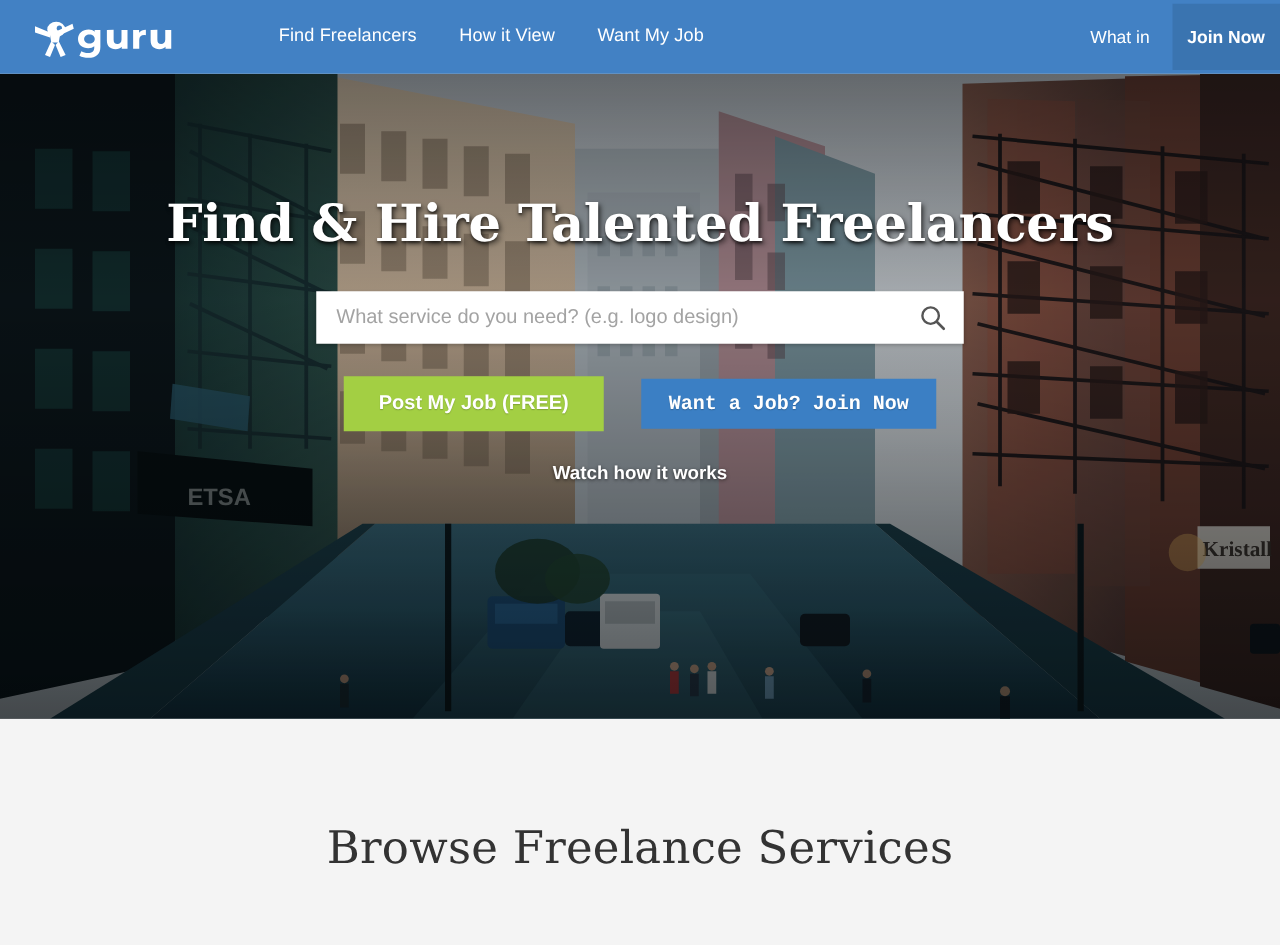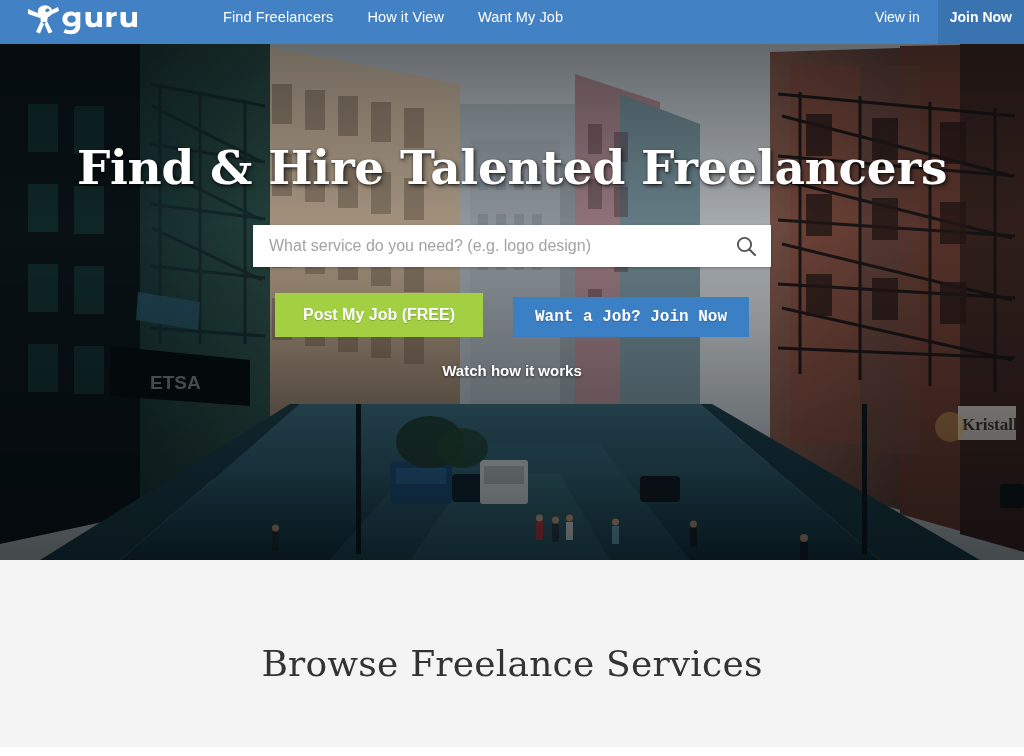--- a/index.html
+++ b/index.html
@@ -9,24 +9,24 @@
     height: 756px;
     overflow: hidden;
     background: #ffffff;
     font-family: "Liberation Sans", sans-serif;
   }
 
   
   .navbar {
     position: relative;
     width: 1024px;
-    height: 44px;
+    height: 59px;
     background: #4281c4;
     display: flex;
-    align-items: flex-end;
+    align-items: center;
     z-index: 20;
   }
 
   .logo {
     display: flex;
     align-items: center;
     margin-left: 14px;
     height: 53px;
     cursor: pointer;
   }
@@ -95,21 +95,21 @@
     display: flex;
     flex-direction: column;
     align-items: center;
     z-index: 5;
   }
 
   .hero-title {
     margin-top: 96px;
     font-family: "DejaVu Serif", serif;
     font-weight: bold;
-    font-size: 47px;
+    font-size: 41px;
     color: #ffffff;
     letter-spacing: -0.3px;
     text-shadow: 2px 2px 4px rgba(0,0,0,.55), 0 1px 2px rgba(0,0,0,.5);
     white-space: nowrap;
   }
 
   .search-wrap {
     margin-top: 30px;
     width: 518px;
     height: 42px;
@@ -137,21 +137,21 @@
     background: transparent;
     display: flex;
     align-items: center;
     justify-content: center;
     cursor: pointer;
   }
 
   .cta-row {
     margin-top: 26px;
     display: flex;
-    align-items: flex-end;
+    align-items: center;
     gap: 30px;
   }
   .btn {
     border: 0;
     color: #fff;
     font-family: "Liberation Sans", sans-serif;
     font-size: 16px;
     font-weight: bold;
     cursor: pointer;
     text-shadow: 0 1px 1px rgba(0,0,0,.22);
@@ -232,21 +232,21 @@
     </svg>
   </div>
 
   <div class="nav-links">
     <span class="nav-link">Find Freelancers</span>
     <span class="nav-link">How it View</span>
     <span class="nav-link">Want My Job</span>
   </div>
 
   <div class="nav-right">
-    <span class="signin">View in</span>
+    <span class="signin">What in</span>
     <span class="joinnow">Join Now</span>
   </div>
 </div>
 
 <div class="hero">
 
   <div class="hero-photo">
     <svg viewBox="0 0 1024 516" preserveAspectRatio="none">
       <defs>
         <linearGradient id="sky" x1="0" y1="0" x2="0" y2="1">

